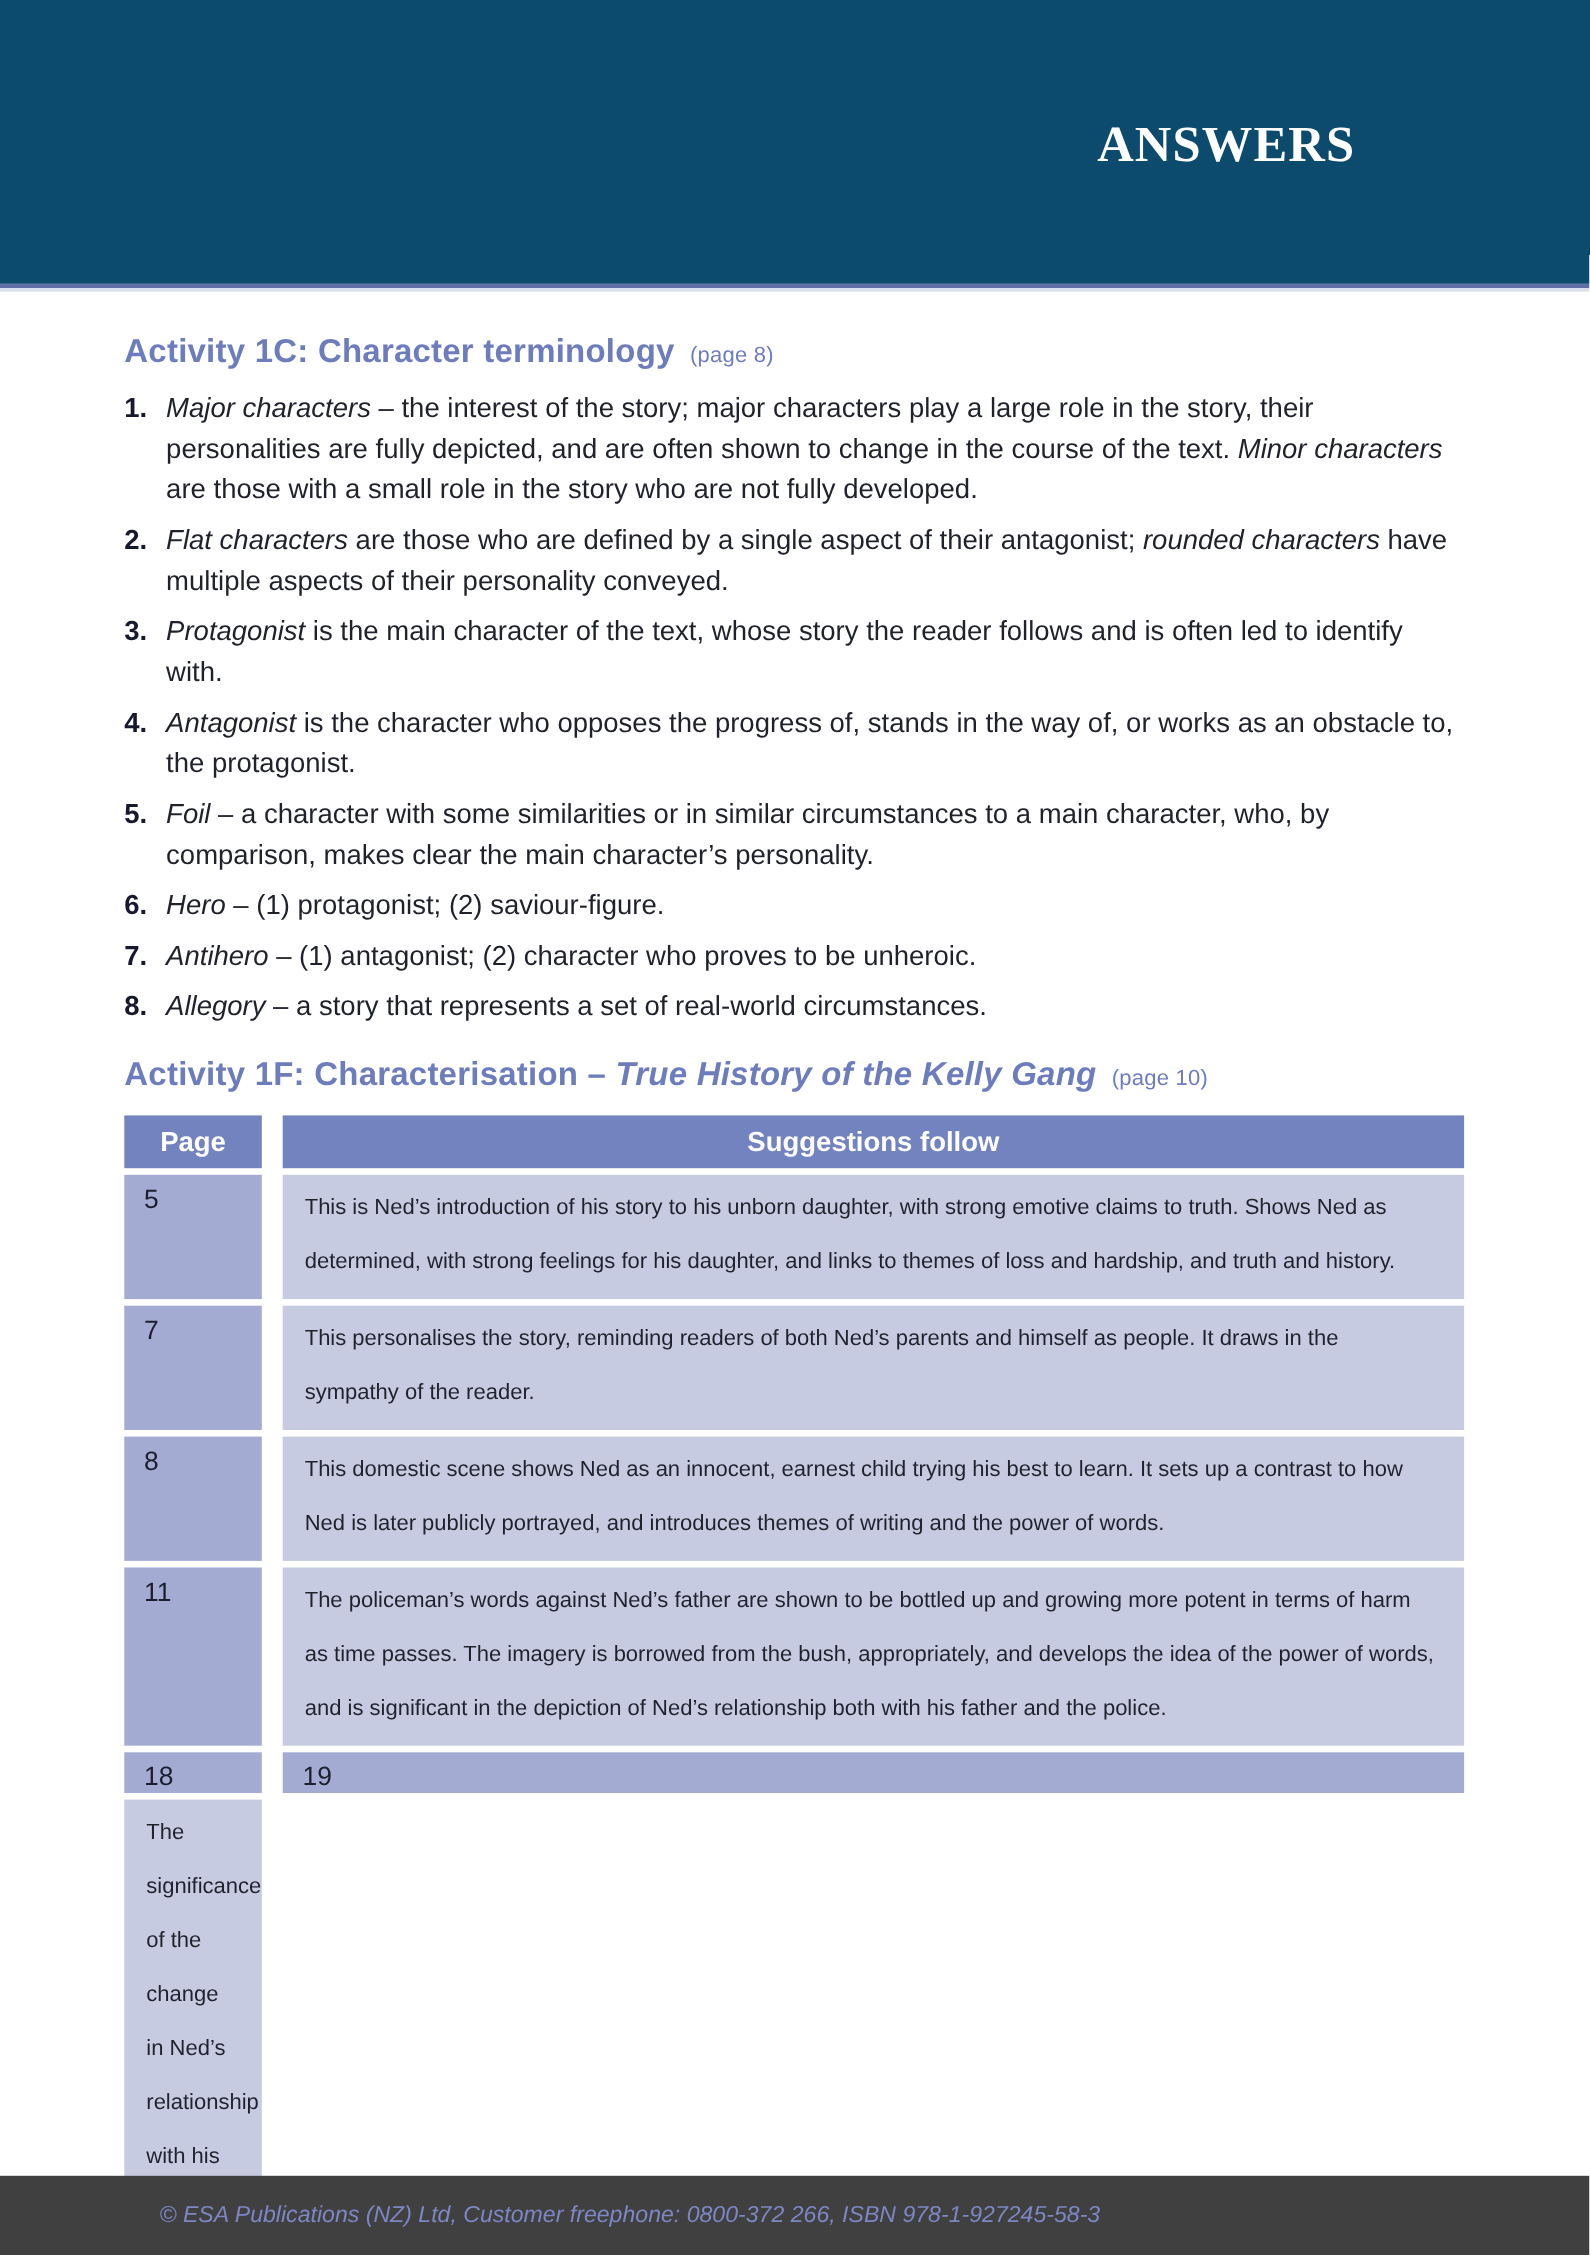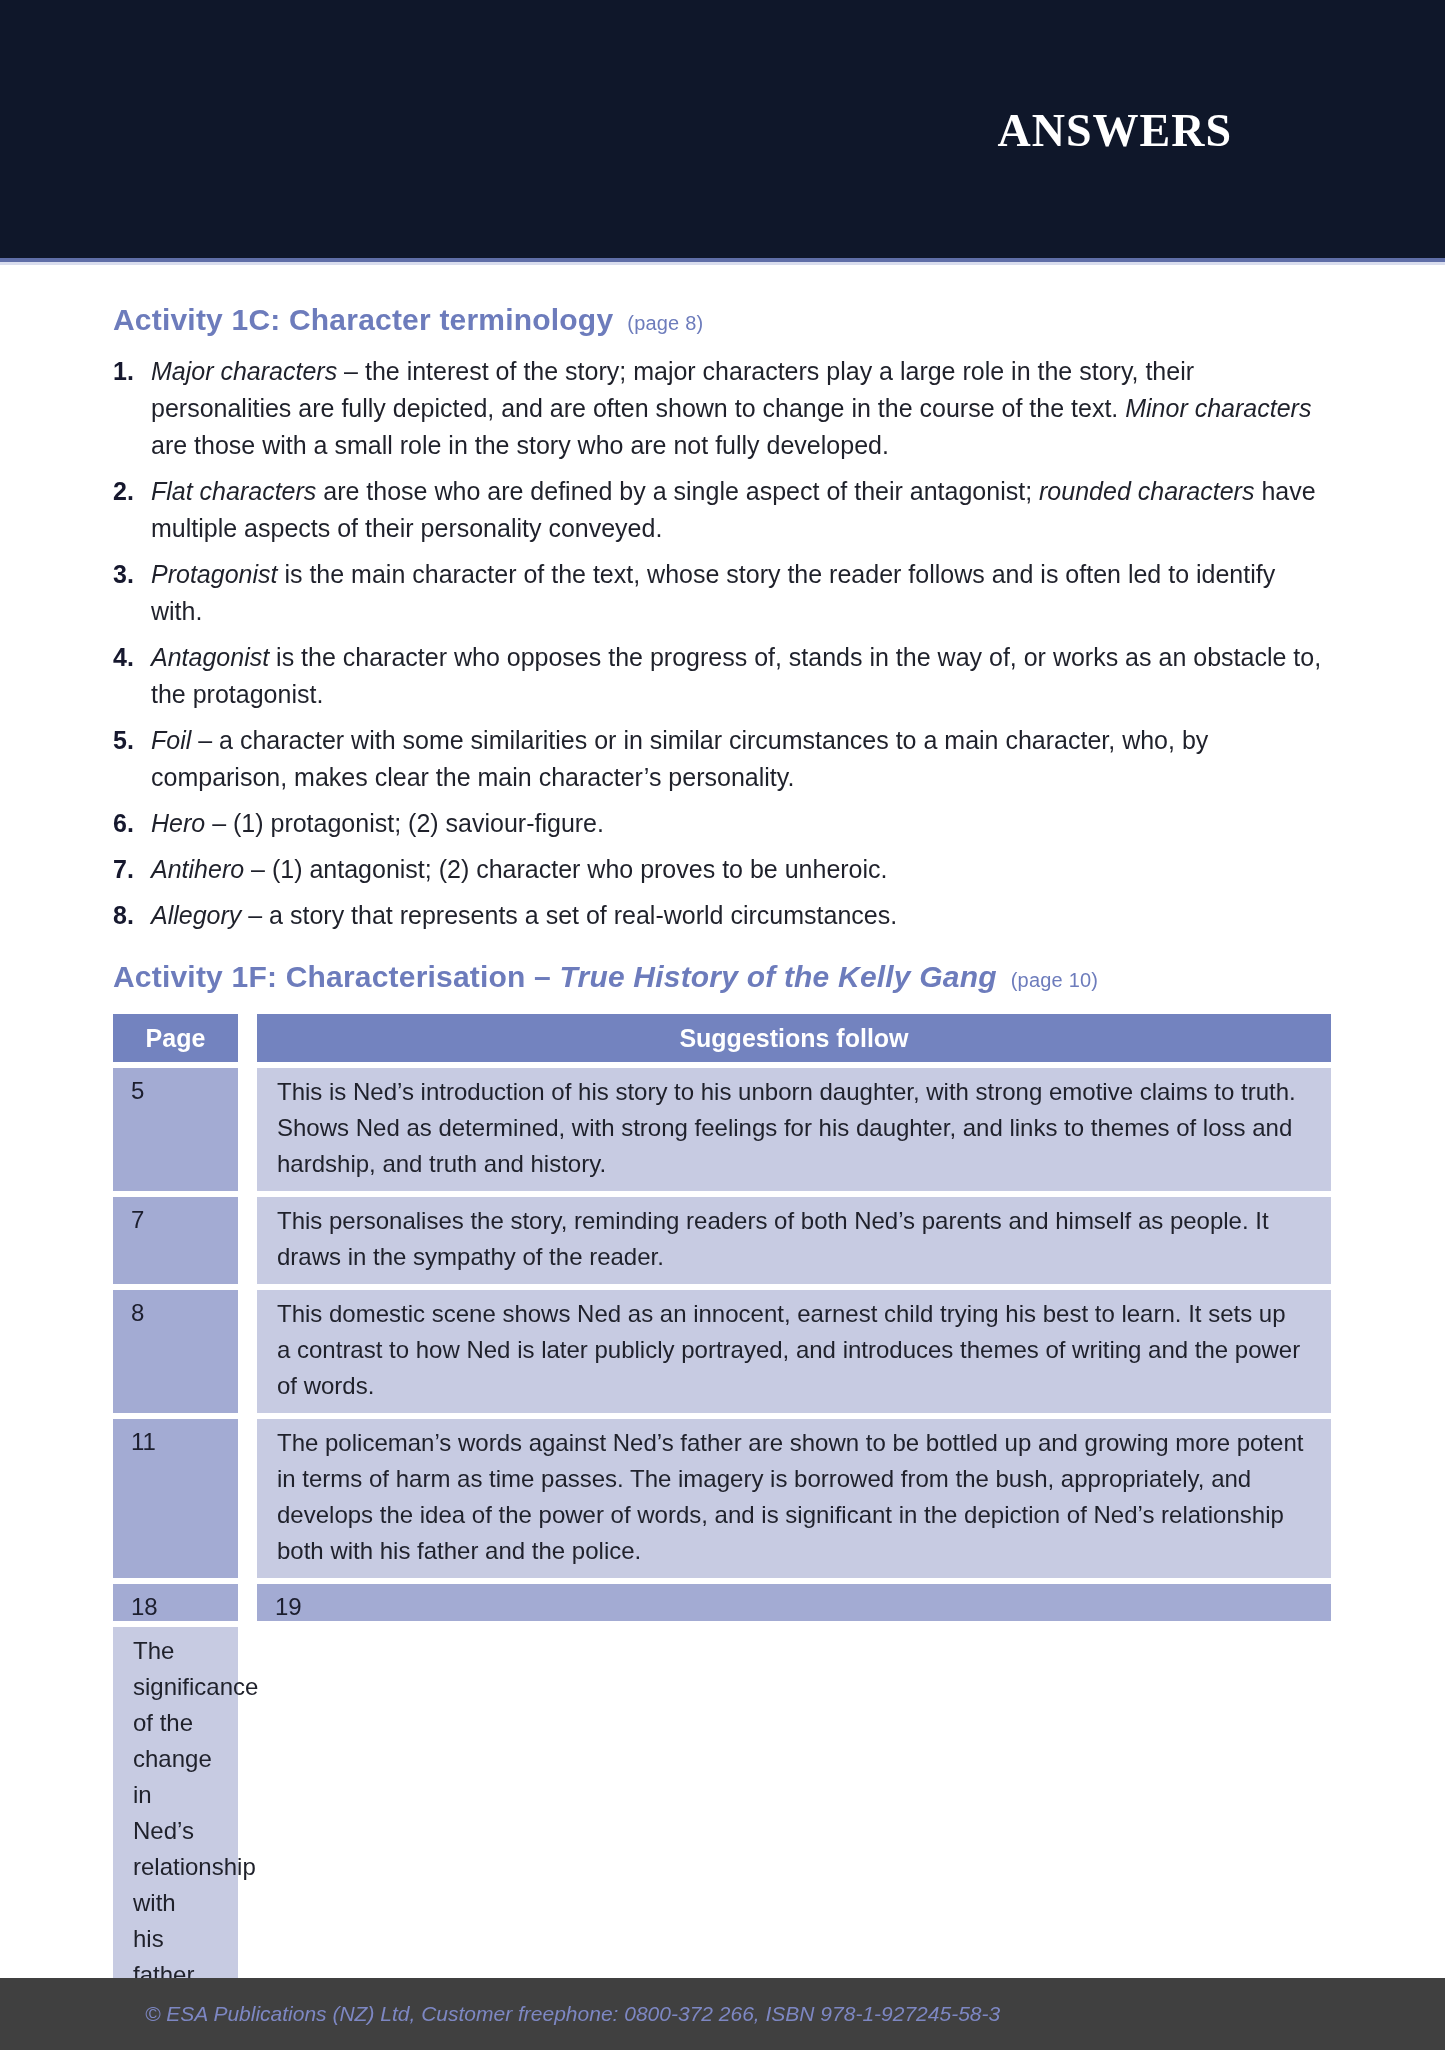--- a/index.html
+++ b/index.html
@@ -4,21 +4,21 @@
 <style>
   * { box-sizing: border-box; }
   html, body { margin: 0; padding: 0; }
   body {
     width: 1445px; height: 2050px; position: relative;
     background: #ffffff;
     font-family: "Liberation Sans", sans-serif;
     color: #1f212b;
   }
   
-  .banner { height: 258px; background: #0f172a; position: relative; padding-left: 38px; }
+  .banner { height: 258px; background: #0c4a6e; position: relative; padding-left: 38px; }
   .banner-edge-dark { height: 4px; background: #5f6ea7; }
   .banner-edge-light { height: 3px; background: #d9ddee; }
   .banner-title {
     position: absolute; top: 104px; right: 213px;
     color: #ffffff; font-family: "Liberation Serif", serif;
     font-weight: 700; font-size: 46px; letter-spacing: 1px;
   }
   
   .content { padding: 0 114px 0 113px; }
   .activity-title {
@@ -39,21 +39,21 @@
   }
   .th {
     background: #7383bf; color: #ffffff; font-weight: 700; font-size: 25px;
     height: 48px; display: flex; align-items: center; justify-content: center;
   }
   .td-page {
     background: #a3abd3; color: #1c1e2e; font-size: 24px;
     padding: 9px 0 0 18px;
   }
   .td-text {
-    background: #c7cbe2; color: #1f212b; font-size: 24px; line-height: 36px;
+    background: #c7cbe2; color: #1f212b; font-size: 20px; line-height: 49px;
     padding: 6px 26px 9px 20px;
   }
   
   .footer-band {
     position: absolute; left: 0; bottom: 0; width: 100%; height: 72px;
     background: #404040;
   }
   .footer-text {
     position: absolute; left: 145px; top: 50%; transform: translateY(-50%);
     font-style: italic; color: #7d87c3; font-size: 21px;

